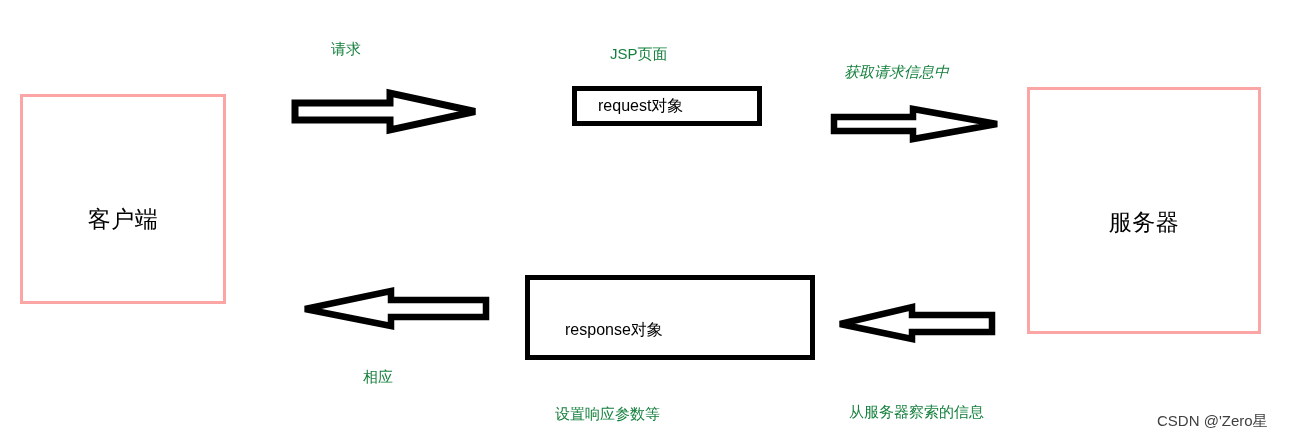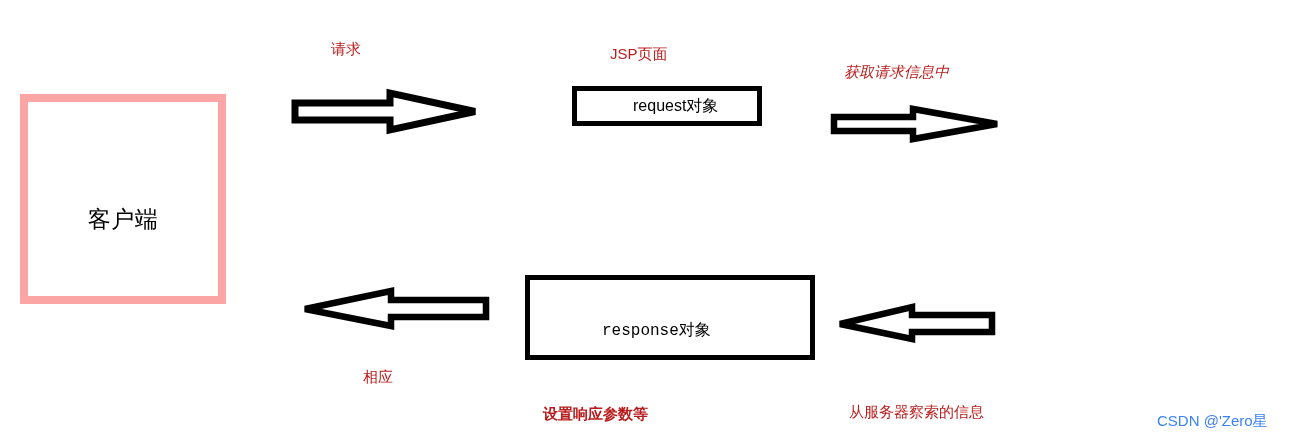--- a/index.html
+++ b/index.html
@@ -12,21 +12,21 @@
     width: 1310px;
     height: 445px;
     background: #ffffff;
     font-family: "Liberation Sans", "DejaVu Sans", sans-serif;
     overflow: hidden;
   }
   .node-box {
     position: absolute;
     box-sizing: border-box;
     background: #ffffff;
-    border: 8px solid #fca5a5;
+    border: 3px solid #fca5a5;
     display: flex;
     align-items: center;
     justify-content: center;
   }
   .node-label {
     font-size: 23px;
     color: #000000;
     letter-spacing: 0.5px;
     white-space: nowrap;
   }
@@ -39,56 +39,59 @@
     align-items: center;
   }
   .obj-label {
     font-size: 16px;
     color: #000000;
     white-space: nowrap;
   }
   .caption {
     position: absolute;
     font-size: 15px;
-    color: #b91c1c;
+    color: #15803d;
     white-space: nowrap;
     line-height: 1.1;
   }
   .arrow-wrap {
     position: absolute;
   }
   .arrow-wrap svg {
     display: block;
     overflow: visible;
   }
   .watermark {
     position: absolute;
     font-size: 15px;
-    color: #3b82f6;
+    color: #404040;
     white-space: nowrap;
   }
 </style>
 </head>
 <body>
 
 <div id="canvas">
 
   <div class="node-box" style="left:20px; top:94px; width:206px; height:210px;">
     <span class="node-label" style="transform: translateY(20px);">客户端</span>
   </div>
 
+  <div class="node-box" style="left:1027px; top:87px; width:234px; height:247px;">
+    <span class="node-label" style="transform: translateY(12px);">服务器</span>
+  </div>
 
   <div class="caption" style="left:610px; top:40px;margin-top:6px;">JSP页面</div>
 
   <div class="obj-box" style="left:572px; top:86px; width:190px; height:40px;">
-    <span class="obj-label" style="margin-left:56px;">request对象</span>
+    <span class="obj-label" style="margin-left:21px;">request对象</span>
   </div>
 
   <div class="obj-box" style="left:525px; top:275px; width:290px; height:85px;">
-    <span class="obj-label" style="margin-left:72px; margin-top:26px;font-family:Liberation Mono, monospace;">response对象</span>
+    <span class="obj-label" style="margin-left:35px; margin-top:26px;">response对象</span>
   </div>
 
   <div class="arrow-wrap" style="left:292px; top:90px;">
     <svg width="186" height="44" viewBox="0 0 186 44">
       <polygon points="3,13 98,13 98,3 183,21.5 98,40 98,30 3,30" fill="#ffffff" stroke="#000000" stroke-width="7" stroke-linejoin="miter"></polygon>
     </svg>
   </div>
 
   <div class="caption" style="left:331px; top:41px;">请求</div>
 
@@ -109,17 +112,17 @@
   <div class="caption" style="left:339px; top:369px;margin-left:24px;">相应</div>
 
   <div class="arrow-wrap" style="left:836px; top:303px;">
     <svg width="160" height="40" viewBox="0 0 160 40">
       <polygon points="156,12 76,12 76,4 4,21 76,36 76,29 156,29" fill="#ffffff" stroke="#000000" stroke-width="6.5" stroke-linejoin="miter"></polygon>
     </svg>
   </div>
 
   <div class="caption" style="left:849px; top:396px;margin-top:8px;">从服务器察索的信息</div>
 
-  <div class="caption" style="left:543px; top:406px;font-weight:bold;">设置响应参数等</div>
+  <div class="caption" style="left:555px; top:406px;">设置响应参数等</div>
 
   <div class="watermark" style="left:1157px; top:412px;">CSDN @'Zero星</div>
 
 </div>
 
 </body></html>

